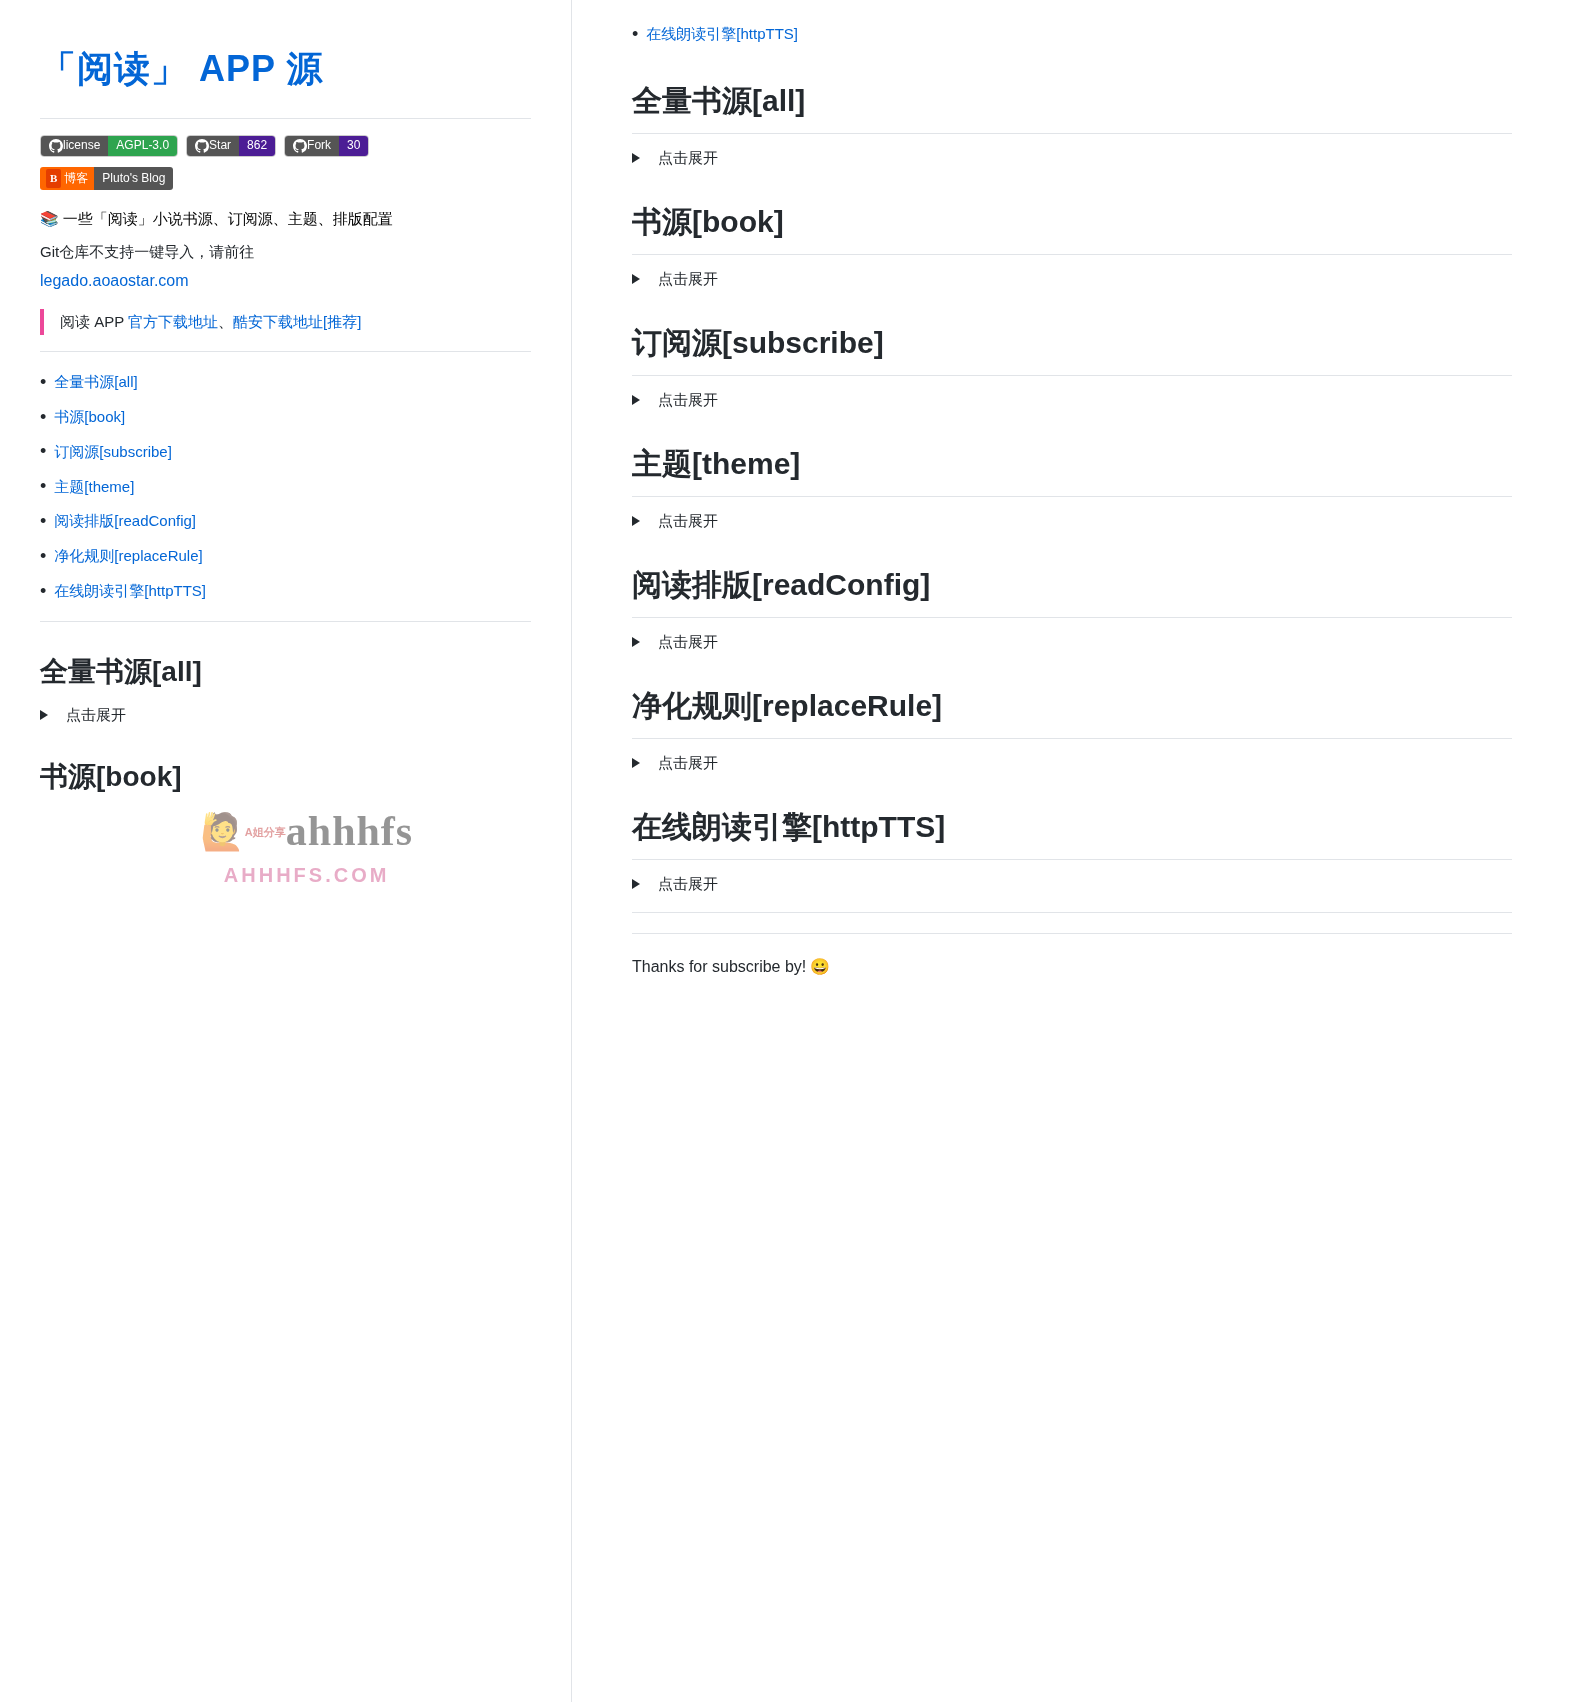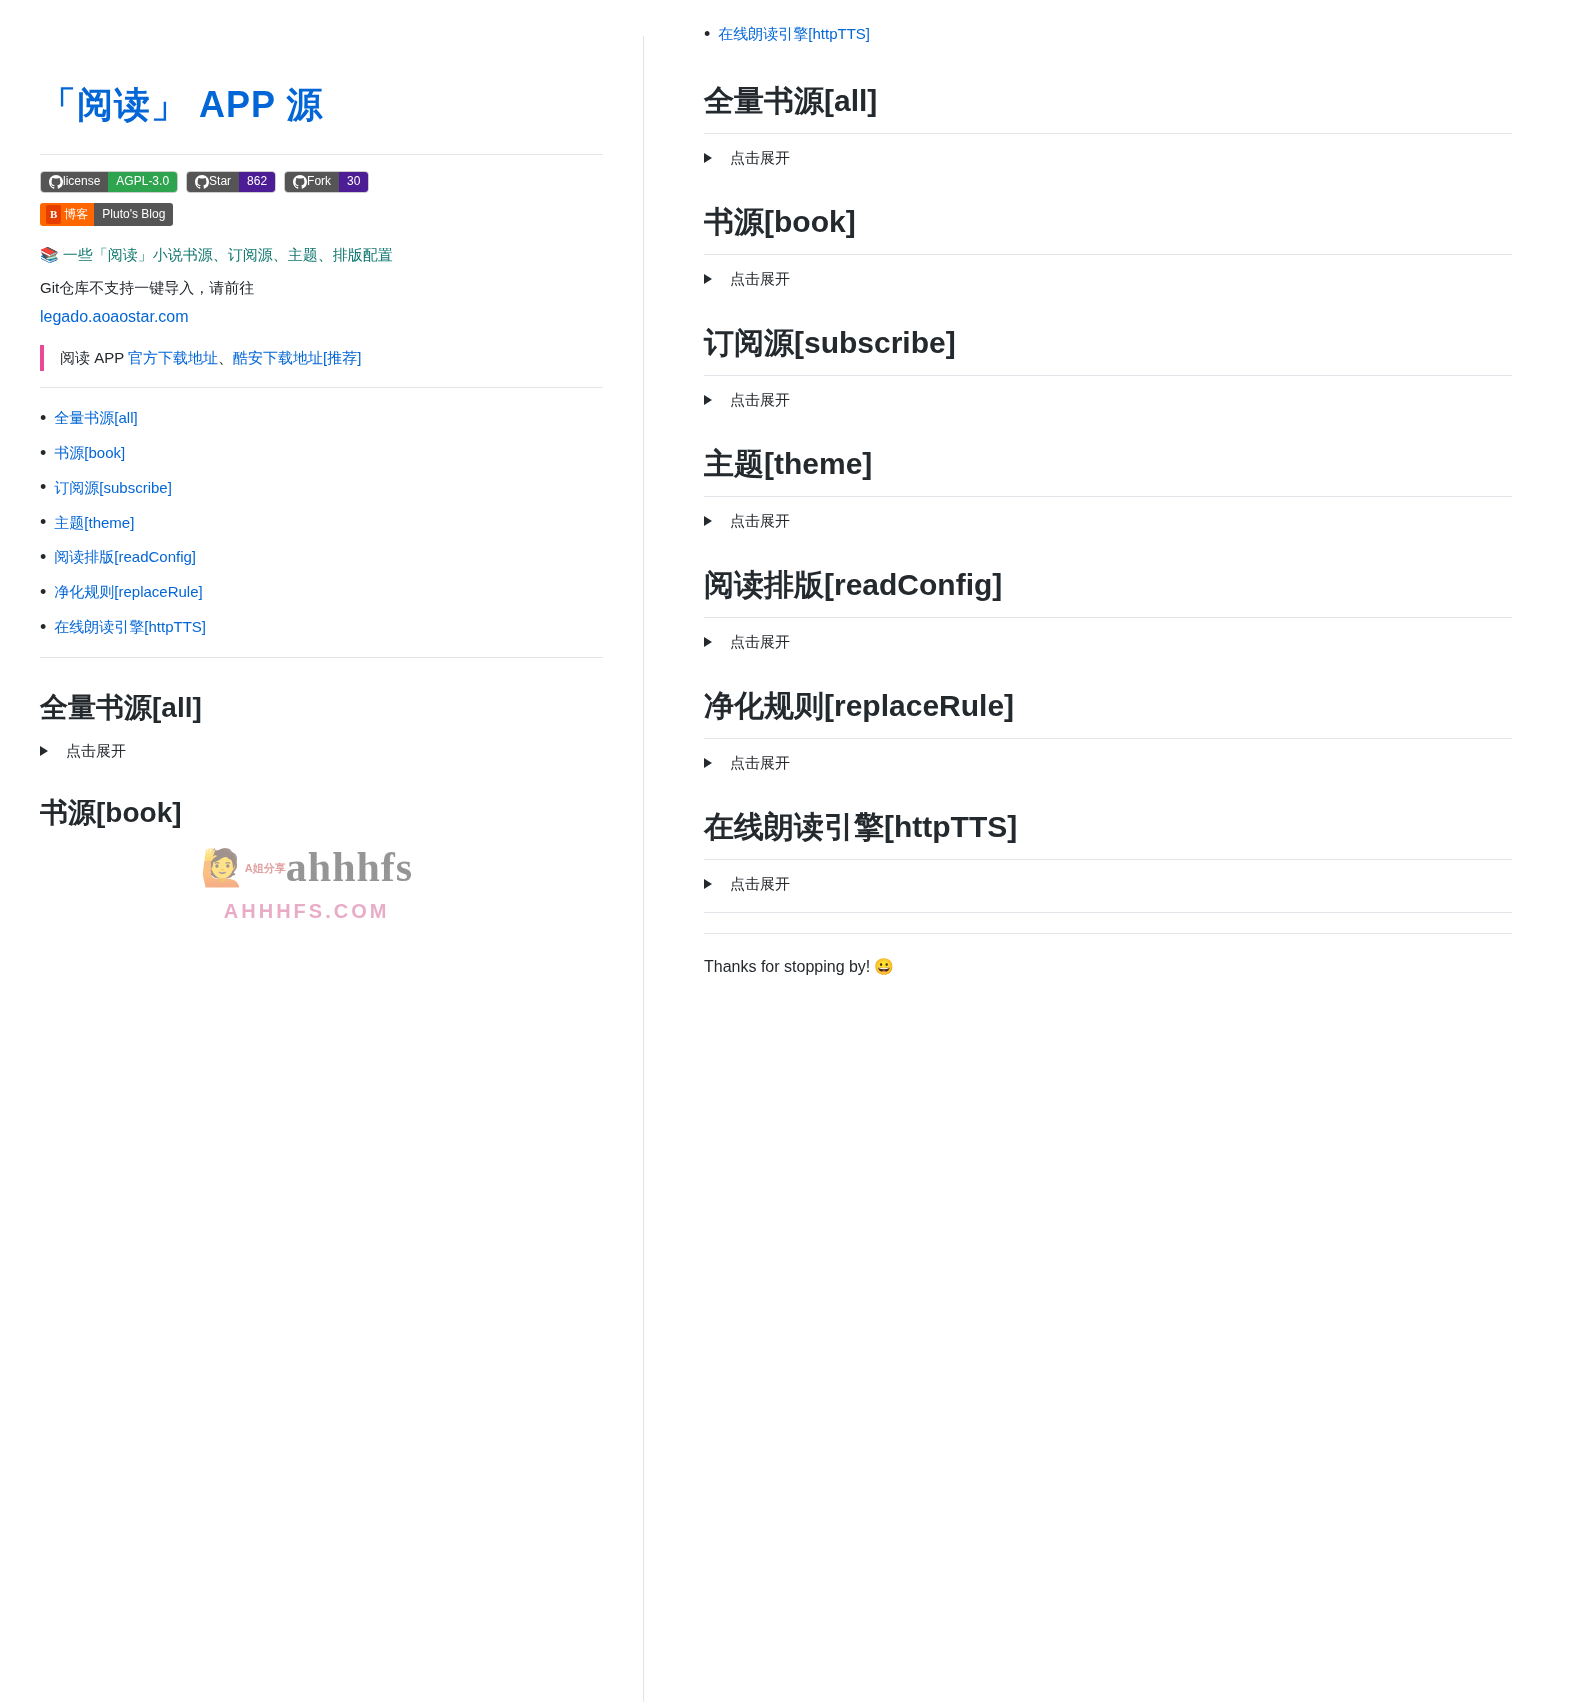--- a/index.html
+++ b/index.html
@@ -9,24 +9,23 @@
       color: #24292e;
       background: #fff;
       line-height: 1.6;
     }
     .page-wrapper {
       display: flex;
       width: 1572px;
       min-height: 1702px;
     }
     .left-col {
-      width: 644px;
+      width: 572px;
       padding: 40px 40px 48px 40px;
       border-right: 1px solid #e1e4e8;
-      margin-top: 36px;
     }
     .right-col {
       flex: 1;
       padding: 20px 60px 40px 60px;
     }
 
     
     .page-title {
       font-size: 36px;
       font-weight: 700;
@@ -96,21 +95,21 @@
       background: #555;
       color: #fff;
       padding: 2px 8px;
       font-size: 12px;
       border-radius: 0 3px 3px 0;
       text-align: center;
     }
     .description {
       margin: 16px 0 8px 0;
       font-size: 15px;
-      color: #0f766e;
+      color: #000000;
       line-height: 1.7;
     }
     .git-note {
       font-size: 15px;
       color: #24292e;
       margin-bottom: 4px;
     }
     .link-blue {
       color: #0366d6;
       text-decoration: none;
@@ -405,15 +404,15 @@
 
     <div class="right-section">
       <h2 class="section-heading" style="font-size:30px;border-bottom:1px solid #e1e4e8;padding-bottom:8px;margin-bottom:12px;">在线朗读引擎[httpTTS]</h2>
       <div class="expand-toggle">
         <span class="triangle"></span>
         <span>点击展开</span>
       </div>
     </div>
 
     <hr class="divider">
-    <p class="thanks-text">Thanks for stopping by! 😀</p>
+    <p class="thanks-text">Thanks for subscribe by! 😀</p>
   </div>
 </div>
 
 </body></html>

